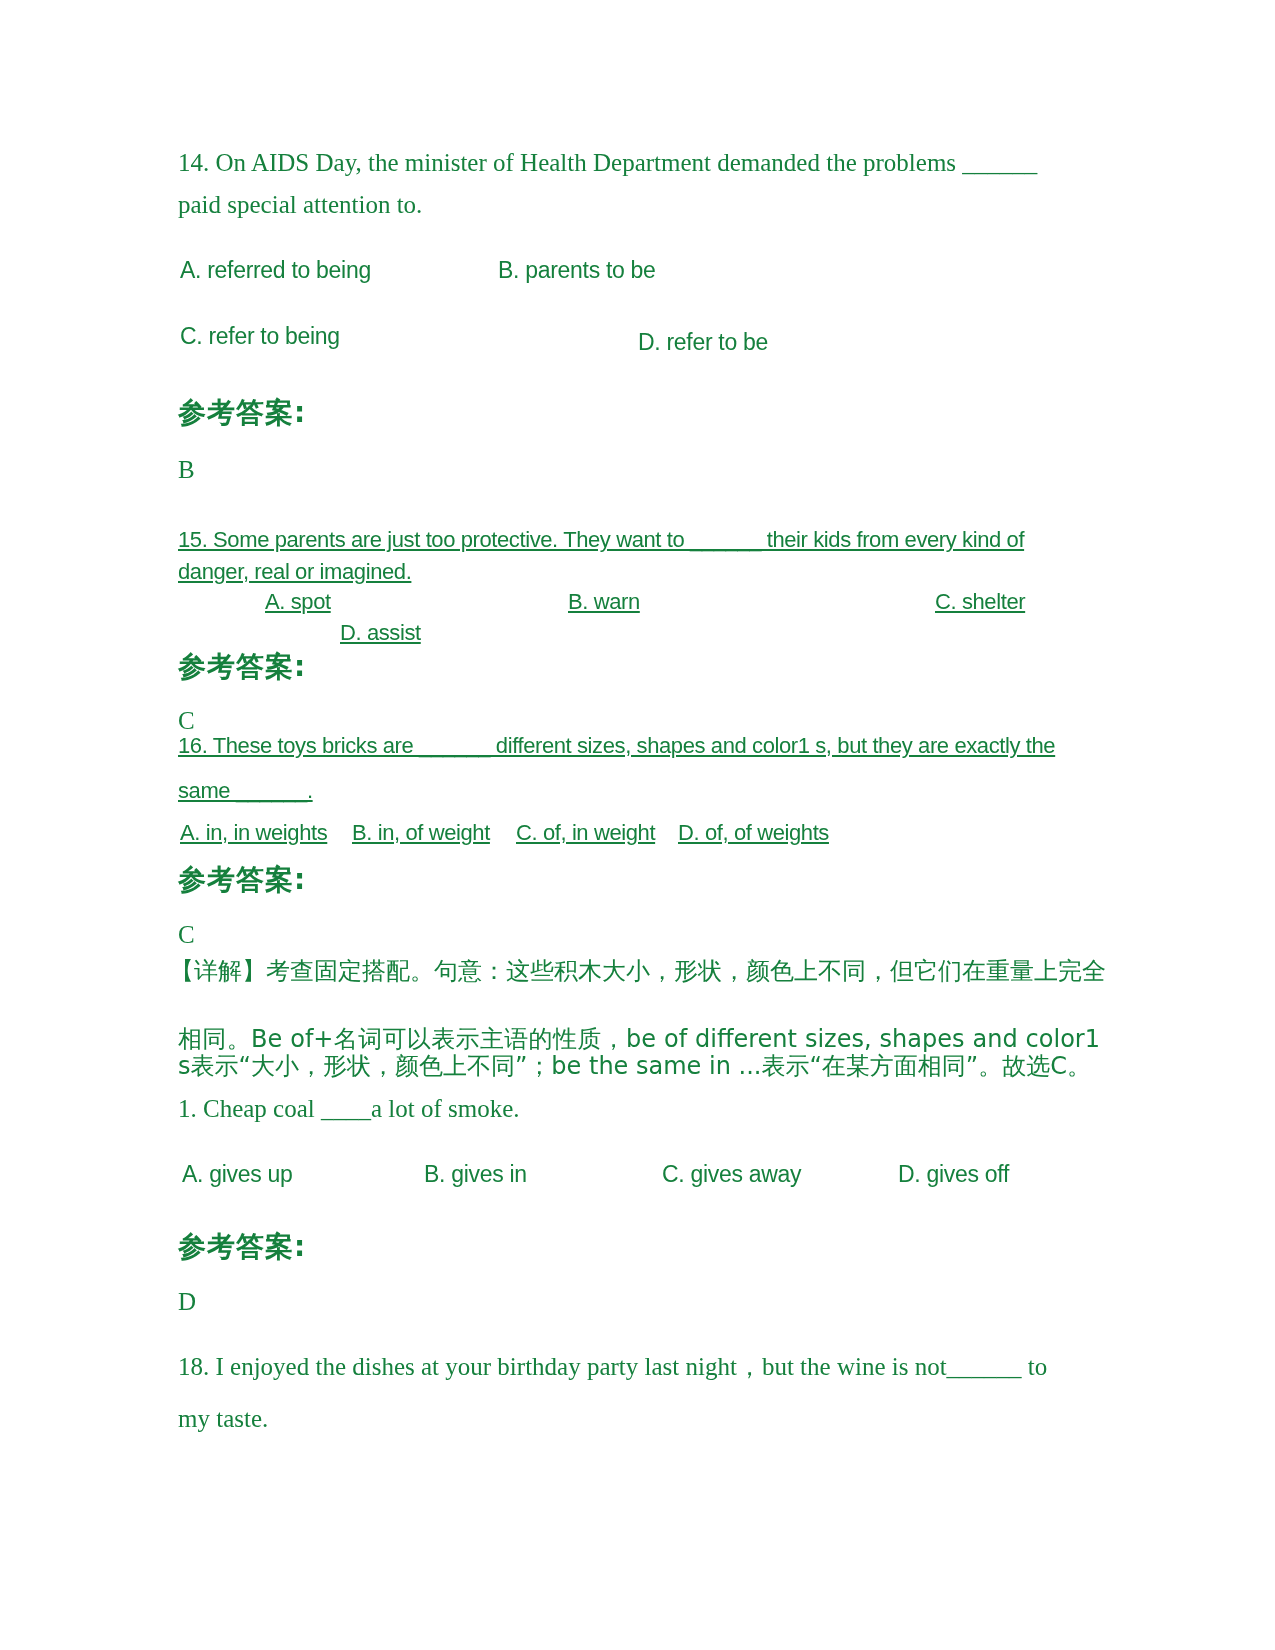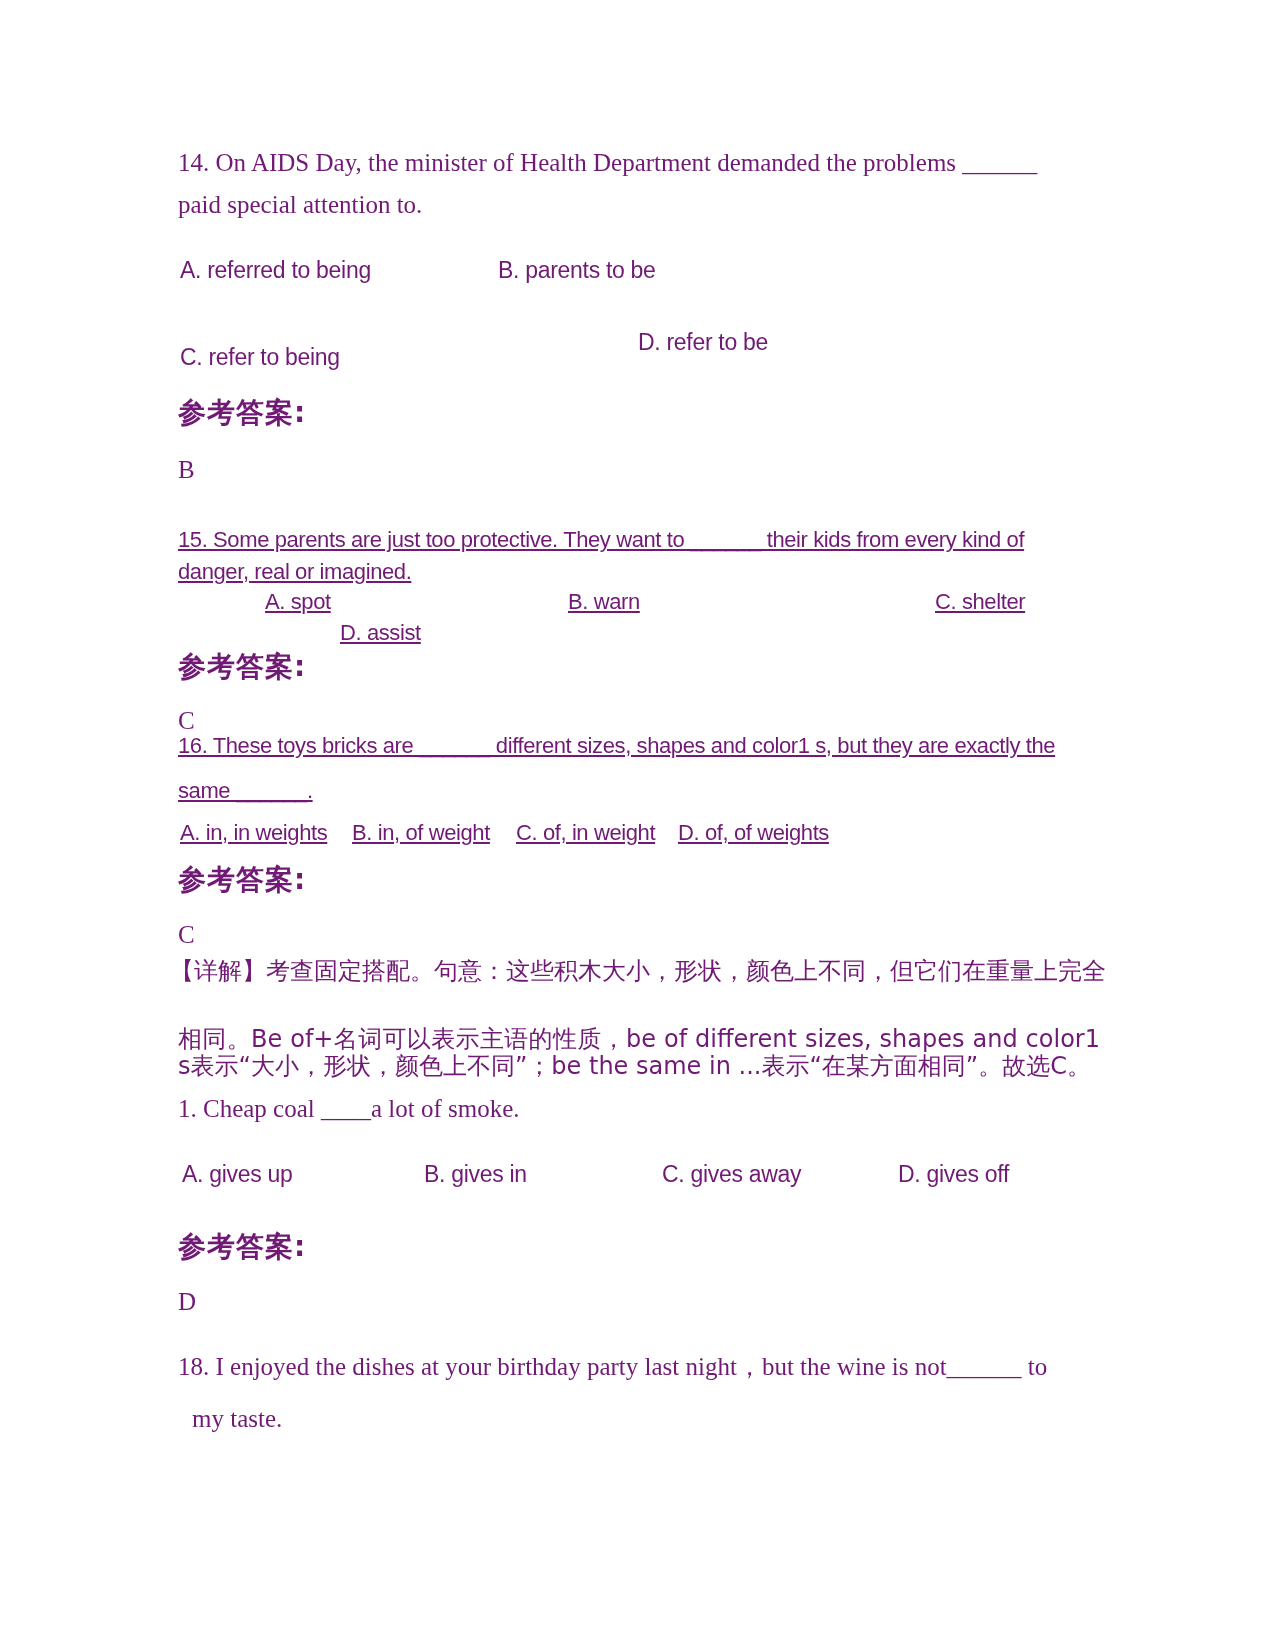--- a/index.html
+++ b/index.html
@@ -5,21 +5,21 @@
   html, body {
     margin: 0;
     padding: 0;
     background: #ffffff;
   }
   .page {
     position: relative;
     width: 1275px;
     height: 1650px;
     background: #ffffff;
-    color: #701a75;
+    color: #15803d;
     overflow: hidden;
   }
   .abs { position: absolute; white-space: pre; }
   .serif {
     font-family: "Liberation Serif", "DejaVu Serif", serif;
     font-size: 25px;
     line-height: 1.2;
   }
   .sans {
     font-family: "Liberation Sans", "DejaVu Sans", sans-serif;
@@ -55,21 +55,21 @@
 </style>
 </head>
 <body>
 
 <div class="page">
 
   <div class="abs serif" style="left:178px; top:148px;">14. On AIDS Day, the minister of Health Department demanded the problems ______</div>
   <div class="abs serif" style="left:178px; top:190px;">paid special attention to.</div>
   <div class="abs sans" style="left:180px; top:257px;">A. referred to being</div>
   <div class="abs sans" style="left:498px; top:257px;">B. parents to be</div>
-  <div class="abs sans" style="left:180px; top:344px;">C. refer to being</div>
+  <div class="abs sans" style="left:180px; top:323px;">C. refer to being</div>
   <div class="abs sans" style="left:638px; top:329px;">D. refer to be</div>
   <div class="abs heading" style="left:178px; top:394px;">参考答案:</div>
   <div class="abs serif" style="left:178px; top:455px;">B</div>
 
   <div class="abs sans-sm" style="left:178px; top:527px;">15. Some parents are just too protective. They want to ______ their kids from every kind of</div>
   <div class="abs sans-sm" style="left:178px; top:559px;">danger, real or imagined.</div>
   <div class="abs sans-sm" style="left:265px; top:589px;">A. spot</div>
   <div class="abs sans-sm" style="left:568px; top:589px;">B. warn</div>
   <div class="abs sans-sm" style="left:935px; top:589px;">C. shelter</div>
   <div class="abs sans-sm" style="left:340px; top:620px;">D. assist</div>
@@ -90,15 +90,15 @@
 
   <div class="abs serif" style="left:178px; top:1094px;">1. Cheap coal ____a lot of smoke.</div>
   <div class="abs sans" style="left:182px; top:1161px;">A. gives up</div>
   <div class="abs sans" style="left:424px; top:1161px;">B. gives in</div>
   <div class="abs sans" style="left:662px; top:1161px;">C. gives away</div>
   <div class="abs sans" style="left:898px; top:1161px;">D. gives off</div>
   <div class="abs heading" style="left:178px; top:1228px;">参考答案:</div>
   <div class="abs serif" style="left:178px; top:1287px;">D</div>
 
   <div class="abs serif" style="left:178px; top:1352px;">18. I enjoyed the dishes at your birthday party last night，but the wine is not______ to</div>
-  <div class="abs serif" style="left:192px; top:1404px;">my taste.</div>
+  <div class="abs serif" style="left:178px; top:1404px;">my taste.</div>
 
 </div>
 
 </body></html>

